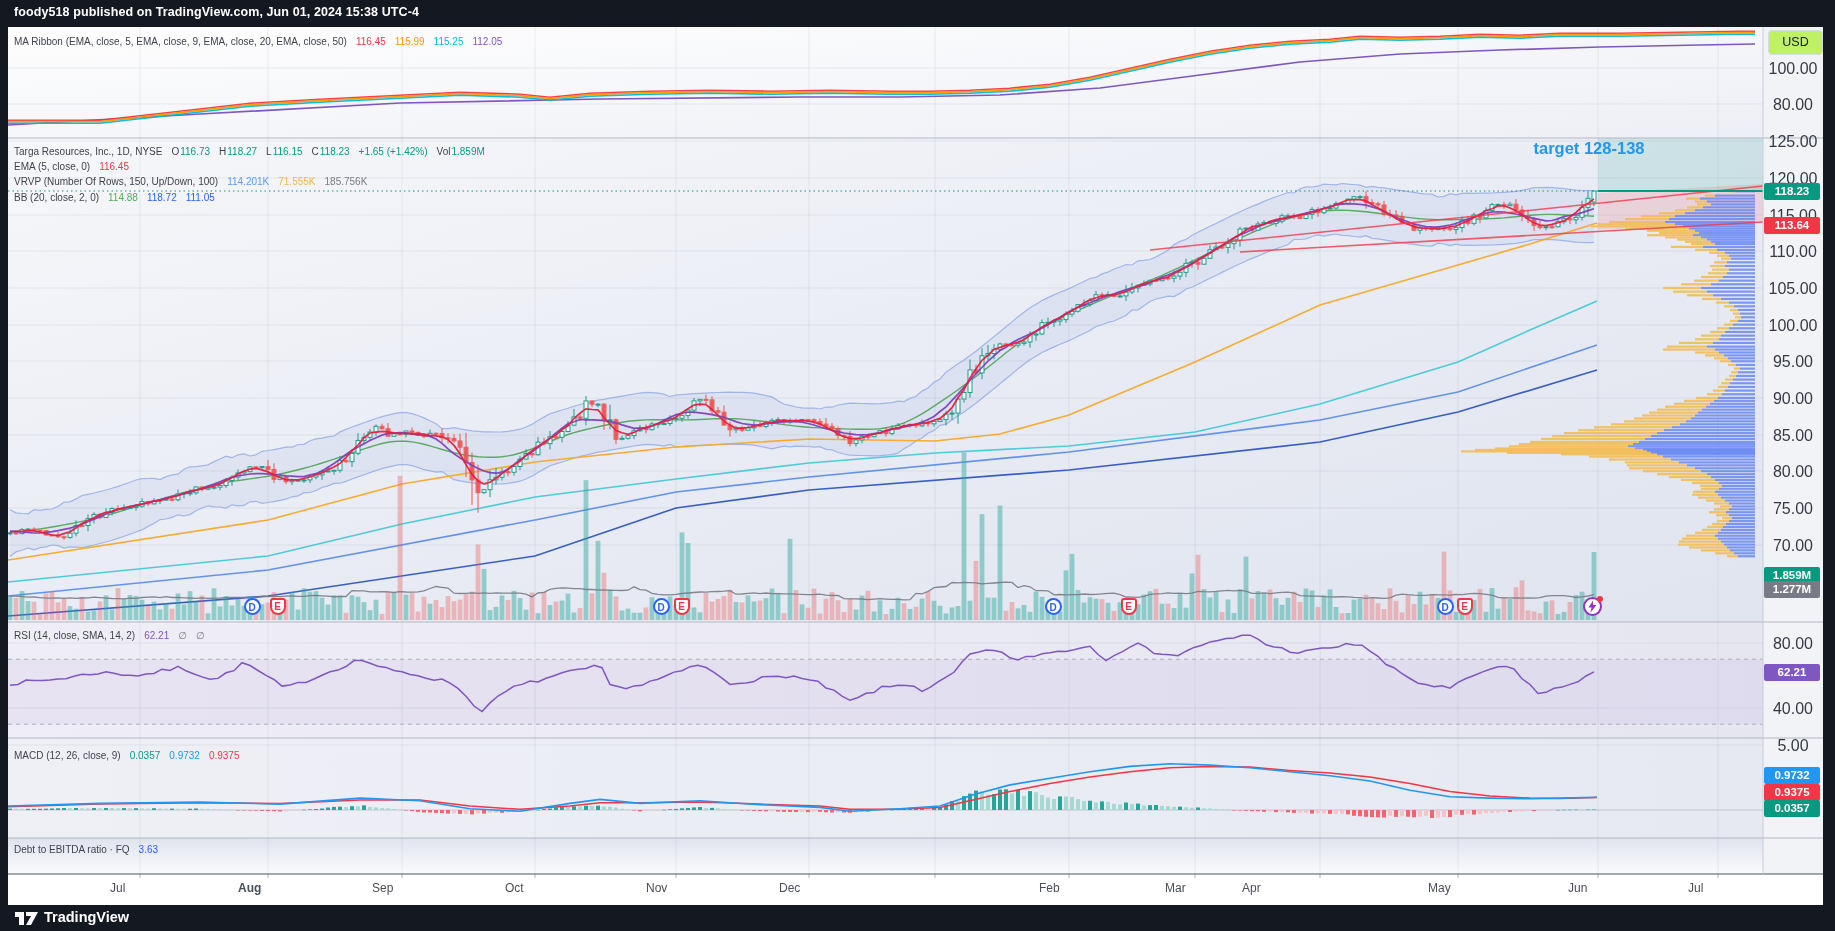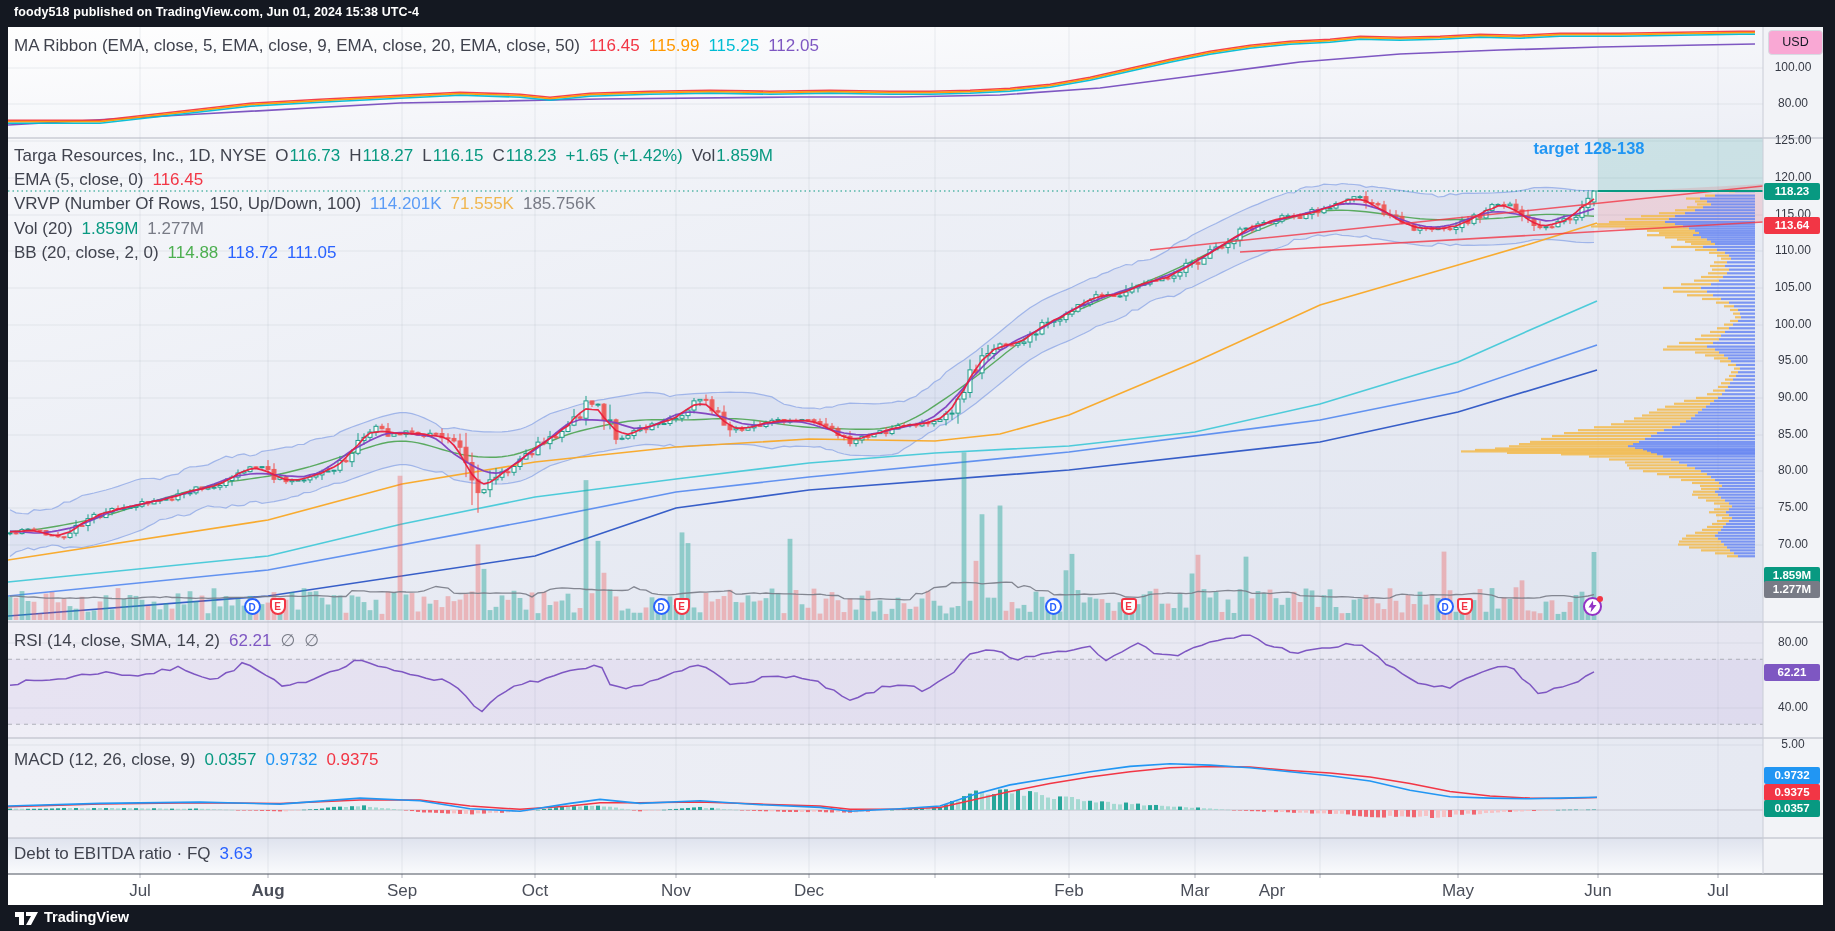--- a/index.html
+++ b/index.html
@@ -1,32 +1,32 @@
 <!DOCTYPE html>
 <html><head>
 <meta charset="utf-8">
 <style>
   html,body{margin:0;padding:0;background:#141821;}
   #stage{position:relative;width:1835px;height:931px;background:#141821;overflow:hidden;
          font-family:"Liberation Sans",sans-serif;-webkit-font-smoothing:antialiased;}
   #chart{position:absolute;left:0;top:0;}
   .ov{position:absolute;z-index:5;}
   #pubbar{left:14px;top:5px;color:#fff;font-size:12.5px;font-weight:700;letter-spacing:.1px;}
-  .legend{font-size:17px;color:#40434e;white-space:nowrap;}
+  .legend{font-size:10px;color:#40434e;white-space:nowrap;}
   .legend .lt{color:#40434e;}
   .legend .lv{margin-left:9px;font-weight:400;}
   .legend .lk{margin-left:9px;color:#40434e;}
   .legend .lkv{margin-left:1px;}
-  .tick{position:absolute;left:1763px;width:60px;text-align:center;font-size:12px;color:#363a45;z-index:5;}
+  .tick{position:absolute;left:1763px;width:60px;text-align:center;font-size:16px;color:#363a45;z-index:5;}
   .badge{position:absolute;left:1764px;width:56px;height:17px;line-height:17px;text-align:center;
          border-radius:2px;color:#fff;font-size:11.5px;font-weight:700;z-index:6;}
-  #usd-btn{left:1768px;top:30px;width:53px;height:23px;background:#f9a8d4;border:1px solid #d7dae2;
+  #usd-btn{left:1768px;top:30px;width:53px;height:23px;background:#bef264;border:1px solid #d7dae2;
            border-radius:4px;text-align:center;line-height:23px;font-size:12.5px;color:#131722;z-index:7;}
-  .month{position:absolute;top:881px;width:60px;margin-left:-30px;text-align:center;
-         font-size:17px;color:#4a4e59;z-index:5;}
+  .month{position:absolute;top:881px;width:60px;margin-left:-30px;
+         font-size:12px;color:#4a4e59;z-index:5;}
   .month.bold{font-weight:700;color:#131722;}
   #target-lbl{left:1484px;top:139px;width:210px;text-align:center;font-size:16.5px;font-weight:700;z-index:5;}
   .evD{position:absolute;width:17px;height:17px;border:2px solid #2962ff;border-radius:50%;background:#fff;
        color:#2962ff;font-size:10px;font-weight:700;text-align:center;line-height:16px;z-index:6;box-sizing:border-box;}
   .evE{position:absolute;width:16px;height:17px;border:2px solid #f23645;background:#fff;color:#f23645;
        font-size:10px;font-weight:700;text-align:center;line-height:14px;z-index:6;box-sizing:border-box;
        border-radius:3px 3px 8px 8px;}
   .evB{position:absolute;width:19px;height:19px;border:2px solid #9334c6;border-radius:50%;background:#fff;z-index:6;box-sizing:border-box;}
   .evB .dot{position:absolute;right:-3px;top:-3px;width:6px;height:6px;border-radius:50%;background:#f23645;}
   #footer-brand{left:44px;top:909px;color:#fff;font-size:14.5px;font-weight:700;z-index:5;}
@@ -1473,21 +1473,20 @@
 
   <div class="ov" id="pubbar">foody518 published on TradingView.com, Jun 01, 2024 15:38 UTC-4</div>
 
   <div class="ov legend" style="left:14px;top:36px;" id="legend-top">
       <div class="legend" style="margin-bottom: 0px;"><span class="lt">MA Ribbon (EMA, close, 5, EMA, close, 9, EMA, close, 20, EMA, close, 50)</span><span class="lv" style="color: rgb(242, 54, 69);">116.45</span><span class="lv" style="color: rgb(255, 152, 0);">115.99</span><span class="lv" style="color: rgb(0, 188, 212);">115.25</span><span class="lv" style="color: rgb(126, 87, 194);">112.05</span></div>
     </div>
   <div class="ov" id="legend-main" style="left:14px;top:146px;">
       <div class="legend" style="margin-bottom: 4.2px;"><span class="lt">Targa Resources, Inc., 1D, NYSE</span><span class="lk">O</span><span class="lkv" style="color: rgb(8, 153, 129);">116.73</span><span class="lk">H</span><span class="lkv" style="color: rgb(8, 153, 129);">118.27</span><span class="lk">L</span><span class="lkv" style="color: rgb(8, 153, 129);">116.15</span><span class="lk">C</span><span class="lkv" style="color: rgb(8, 153, 129);">118.23</span><span class="lv" style="color: rgb(8, 153, 129);">+1.65 (+1.42%)</span><span class="lk">Vol</span><span class="lkv" style="color: rgb(8, 153, 129);">1.859M</span></div>
       <div class="legend" style="margin-bottom: 4.2px;"><span class="lt">EMA (5, close, 0)</span><span class="lv" style="color: rgb(242, 54, 69);">116.45</span></div>
       <div class="legend" style="margin-bottom: 4.2px;"><span class="lt">VRVP (Number Of Rows, 150, Up/Down, 100)</span><span class="lv" style="color: rgb(91, 156, 246);">114.201K</span><span class="lv" style="color: rgb(240, 182, 79);">71.555K</span><span class="lv" style="color: rgb(120, 123, 134);">185.756K</span></div>
-      <div class="legend" style="margin-bottom: 4.2px;"><span class="lt">Vol (20)</span><span class="lv" style="color: rgb(8, 153, 129);">1.859M</span><span class="lv" style="color: rgb(120, 123, 134);">1.277M</span></div>
       <div class="legend" style="margin-bottom: 4.2px;"><span class="lt">BB (20, close, 2, 0)</span><span class="lv" style="color: rgb(76, 175, 80);">114.88</span><span class="lv" style="color: rgb(41, 98, 255);">118.72</span><span class="lv" style="color: rgb(41, 98, 255);">111.05</span></div>
     </div>
   <div class="ov legend" style="left:14px;top:630px;" id="legend-rsi">
       <div class="legend" style="margin-bottom: 4.2px;"><span class="lt">RSI (14, close, SMA, 14, 2)</span><span class="lv" style="color: rgb(126, 87, 194);">62.21</span><span class="lv" style="color: rgb(120, 123, 134);">∅</span><span class="lv" style="color: rgb(120, 123, 134);">∅</span></div>
     </div>
   <div class="ov legend" style="left:14px;top:750px;" id="legend-macd">
       <div class="legend" style="margin-bottom: 4.2px;"><span class="lt">MACD (12, 26, close, 9)</span><span class="lv" style="color: rgb(8, 153, 129);">0.0357</span><span class="lv" style="color: rgb(33, 150, 243);">0.9732</span><span class="lv" style="color: rgb(242, 54, 69);">0.9375</span></div>
     </div>
   <div class="ov legend" style="left:14px;top:844px;" id="legend-debt">
       <div class="legend" style="margin-bottom: 4.2px; text-align: right;"><span class="lt">Debt to EBITDA ratio · FQ</span><span class="lv" style="color: rgb(41, 98, 255);">3.63</span></div>

